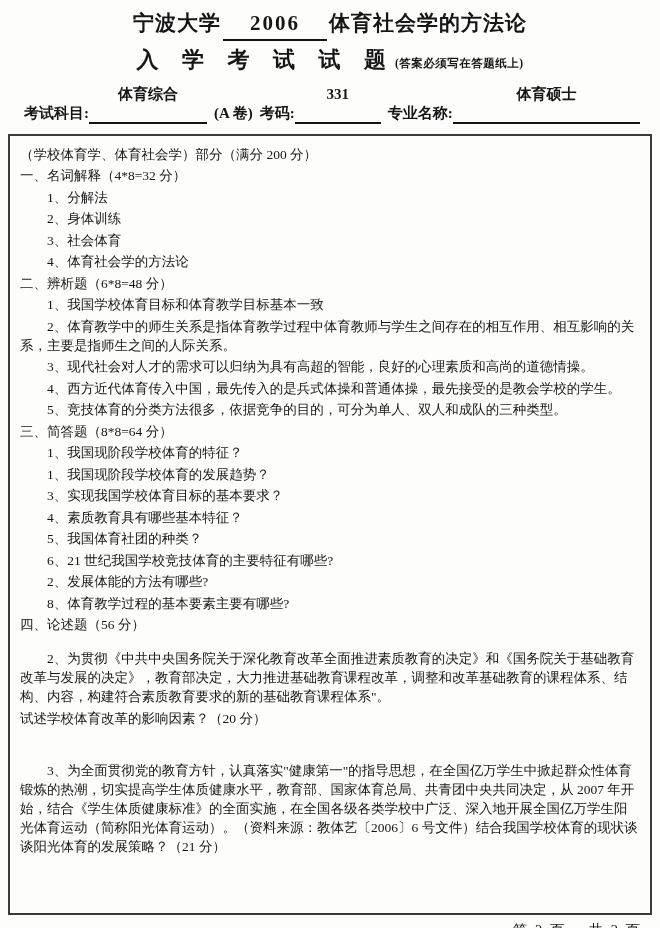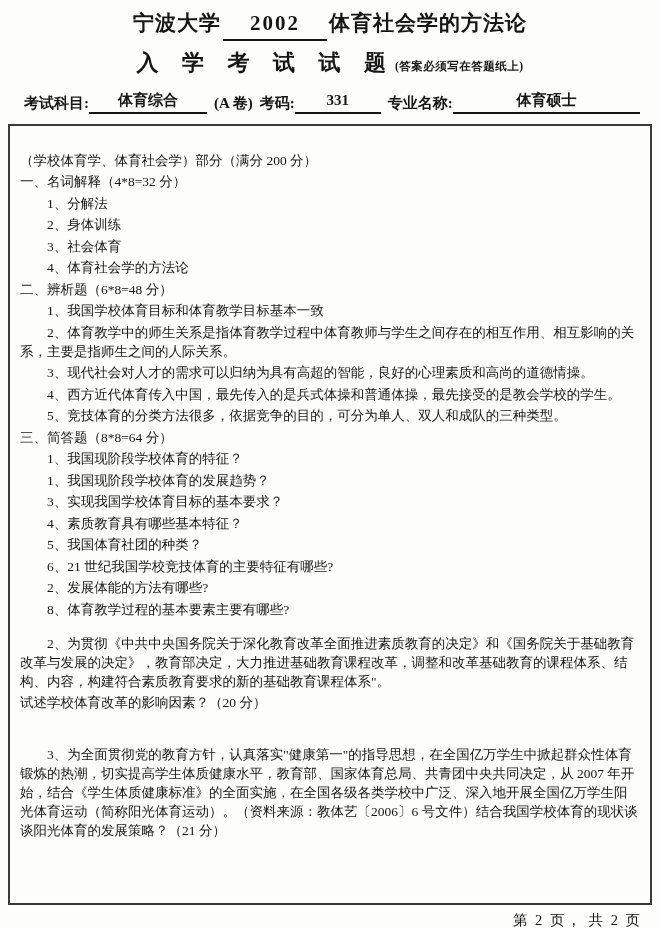--- a/index.html
+++ b/index.html
@@ -27,52 +27,52 @@
     display: inline-block;
     border-bottom: 2px solid #141414;
     padding: 0 27px 1px 27px;
     margin: 0 2px;
     letter-spacing: 2px;
   }
   .subtitle {
     text-align: center;
     margin-top: 9px;
     font-weight: 700;
-    line-height: 26px;
+    line-height: 20px;
     white-space: nowrap;
   }
   .subtitle .big { font-size: 22px; letter-spacing: 9px; }
   .subtitle .note { font-size: 11.5px; letter-spacing: 0.5px; }
   .info-row {
     display: flex;
     align-items: flex-end;
     margin: 11px 20px 0 24px;
     font-size: 15px;
     font-weight: 700;
     white-space: nowrap;
     line-height: 21px;
   }
   .info-row .lbl { flex: 0 0 auto; }
   .info-row .lbl.mid { margin-left: 7px; }
   .uv {
     display: inline-block;
     border-bottom: 2px solid #141414;
     text-align: center;
-    padding-bottom: 1px;
+    padding-bottom: 17px;
   }
   .uv.subject { width: 118px; }
   .uv.code    { width: 86px; }
   .uv.major   { flex: 1 1 auto; }
   
   .question-box {
     margin: 10px 8px 0 8px;
     height: 781px;
     box-sizing: border-box;
     border: 2px solid #3a3a3a;
-    padding: 22px 10px 0 10px;
+    padding: 6px 10px 0 10px;
     font-size: 13.5px;
     line-height: 19px;
     overflow: hidden;
   }
   .question-box p { margin: 2.5px 0; }
   .part-title { text-indent: 0; }
   .heading { text-indent: 0; font-family: Liberation Serif, serif; }
   .item { text-indent: 2em; }
   .item.no-indent { text-indent: 0; }
   .gap-sm { margin-top: 15px !important; }
@@ -83,21 +83,21 @@
     padding: 6px 18px 0 0;
     font-size: 14.5px;
     letter-spacing: 2px;
   }
 </style>
 </head>
 <body>
 
 <div class="page">
 
-  <h1 class="title"><span>宁波大学</span><span class="year">2002</span><span>体育社会学的方法论</span></h1>
+  <h1 class="title"><span>宁波大学</span><span class="year">2006</span><span>体育社会学的方法论</span></h1>
 
   <div class="subtitle"><span class="big">入 学 考 试 试 题</span><span class="note">(答案必须写在答题纸上)</span></div>
 
   <div class="info-row">
     <span class="lbl">考试科目:</span>
     <span class="uv subject">体育综合</span>
     <span class="lbl mid">(A 卷)</span>
     <span class="lbl mid">考码:</span>
     <span class="uv code">331</span>
     <span class="lbl mid">专业名称:</span>
@@ -123,20 +123,21 @@
     <p class="heading">三、简答题（8*8=64 分）</p>
     <p class="item">1、我国现阶段学校体育的特征？</p>
     <p class="item">1、我国现阶段学校体育的发展趋势？</p>
     <p class="item">3、实现我国学校体育目标的基本要求？</p>
     <p class="item">4、素质教育具有哪些基本特征？</p>
     <p class="item">5、我国体育社团的种类？</p>
     <p class="item">6、21 世纪我国学校竞技体育的主要特征有哪些?</p>
     <p class="item">2、发展体能的方法有哪些?</p>
     <p class="item">8、体育教学过程的基本要素主要有哪些?</p>
 
+    <p class="heading">四、论述题（56 分）</p>
     <p class="item gap-sm">2、为贯彻《中共中央国务院关于深化教育改革全面推进素质教育的决定》和《国务院关于基础教育改革与发展的决定》，教育部决定，大力推进基础教育课程改革，调整和改革基础教育的课程体系、结构、内容，构建符合素质教育要求的新的基础教育课程体系"。</p>
     <p class="item no-indent">试述学校体育改革的影响因素？（20 分）</p>
     <p class="item gap-lg">3、为全面贯彻党的教育方针，认真落实"健康第一"的指导思想，在全国亿万学生中掀起群众性体育锻炼的热潮，切实提高学生体质健康水平，教育部、国家体育总局、共青团中央共同决定，从 2007 年开始，结合《学生体质健康标准》的全面实施，在全国各级各类学校中广泛、深入地开展全国亿万学生阳光体育运动（简称阳光体育运动）。（资料来源：教体艺〔2006〕6 号文件）结合我国学校体育的现状谈谈阳光体育的发展策略？（21 分）</p>
   </main>
 
   <div class="page-footer">
     <span>第 2 页， 共 2 页</span>
   </div>
 
 </div>

